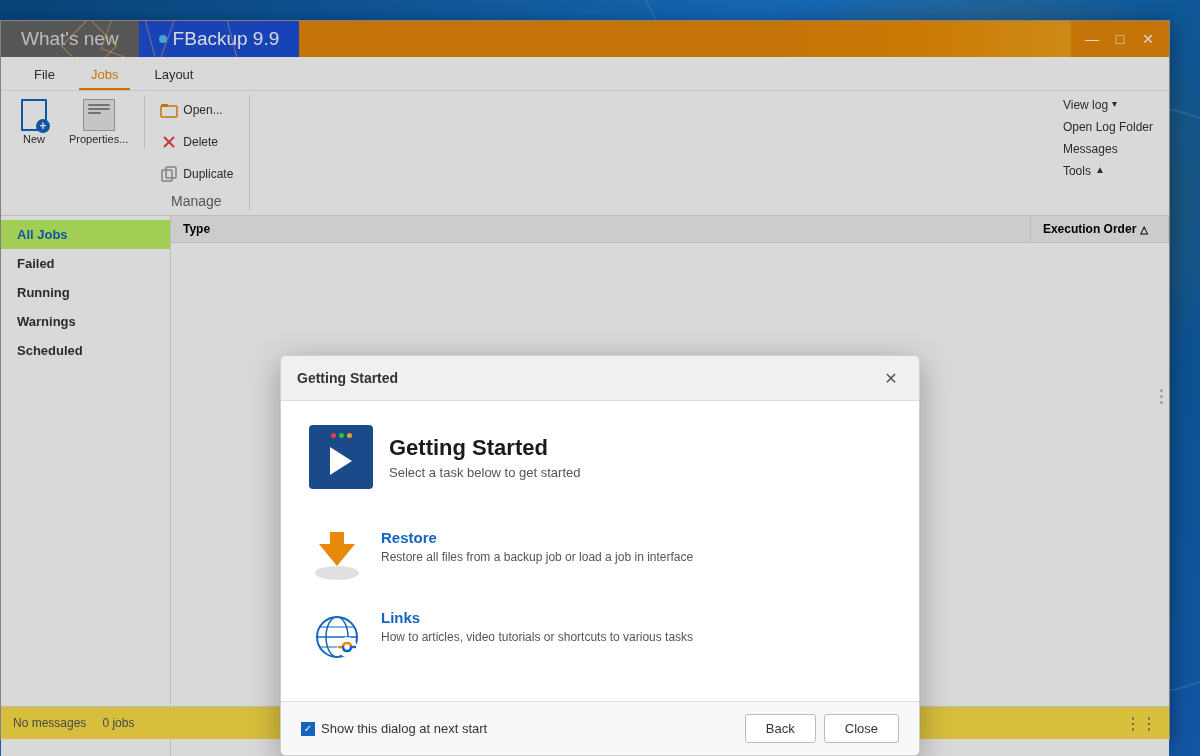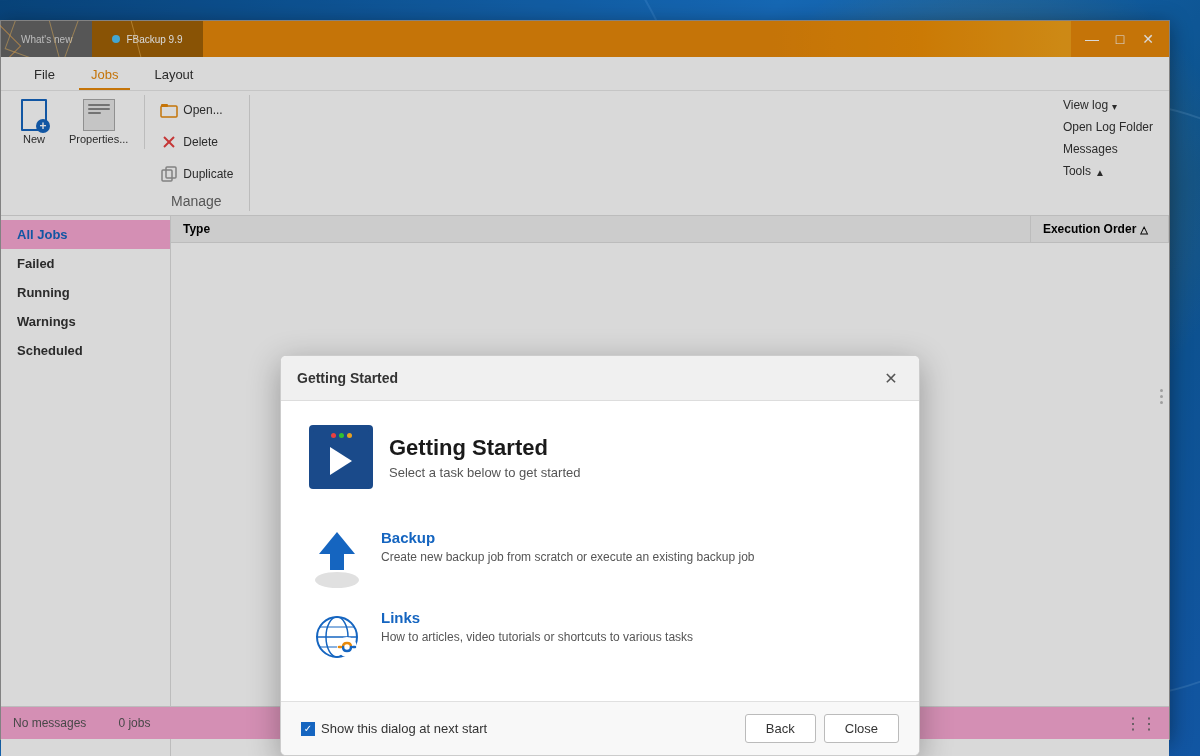--- a/index.html
+++ b/index.html
@@ -52,27 +52,27 @@
     .title-bar {
       display: flex;
       height: 36px;
       background: #444;
       align-items: stretch;
     }
     .title-tab {
       display: flex;
       align-items: center;
       padding: 0 20px;
-      font-size: 10px;
+      font-size: 19px;
       color: #ccc;
       background: #555;
       cursor: pointer;
     }
     .title-tab.active {
-      background: #a16207;
+      background: #1d4ed8;
       color: white;
       font-weight: 500;
     }
     .title-tab-whats {
       background: #666;
       color: #ddd;
     }
     .title-main {
       flex: 1;
       display: flex;
@@ -234,21 +234,21 @@
     }
 
     
     .toolbar-right {
       margin-left: auto;
       display: flex;
       flex-direction: column;
       gap: 2px;
     }
     .view-log-btn {
-      display: flex; align-items: flex-end; gap: 4px;
+      display: flex; align-items: flex-start; gap: 4px;
       padding: 3px 8px; cursor: pointer; font-size: 12px; color: #333;
       border-radius: 3px;
     }
 
     
     .manage-label {
       font-size: 14px; color: #666;
       text-align: center;
       padding: 2px 0;
     }
@@ -267,21 +267,21 @@
       border-right: 1px solid #ddd;
       padding: 4px 0;
     }
     .sidebar-item {
       padding: 7px 16px;
       cursor: pointer;
       font-size: 13px;
       font-weight: 600;
       color: #333;
     }
-    .sidebar-item.active { background: #f9a8d4; color: #1565c0; }
+    .sidebar-item.active { background: #bef264; color: #1565c0; }
 
     
     .job-area {
       flex: 1;
       background: white;
       overflow: hidden;
     }
     .job-header {
       display: flex;
       background: #f0f0f0;
@@ -295,28 +295,28 @@
       border-right: 1px solid #ddd;
     }
     .job-col.type { flex: 1; }
     .job-col.exec { padding-right: 20px; display: flex; align-items: center; gap: 4px; }
 
     
     .status-bar {
       position: absolute;
       bottom: 0; left: 0; right: 0;
       height: 28px;
-      background: #f9a8d4;
+      background: #fde047;
       border-top: 1px solid #ddd;
       display: flex;
       align-items: center;
       padding: 16px 12px;
       font-size: 12px;
       color: #555;
-      gap: 32px;
+      gap: 16px;
     }
     .status-bar-right {
       margin-left: auto;
       color: #666;
       font-size: 16px;
       cursor: pointer;
     }
 
     
     .dialog-overlay {
@@ -747,34 +747,34 @@
             </div>
             <div class="play-triangle"></div>
           </div>
         </div>
         <div class="dialog-header-texts">
           <div class="dialog-main-title">Getting Started</div>
           <div class="dialog-subtitle">Select a task below to get started</div>
         </div>
       </div>
 
+
       <div class="dialog-item">
         <div class="dialog-item-icon">
-          <div class="backup-arrow">
-            <div class="arrow-up-shape"></div>
-            <div class="arrow-shaft"></div>
-            <div class="arrow-base-circle"></div>
+          <div class="restore-arrow" style="display:flex; flex-direction:column; align-items:center;">
+            <div class="arrow-shaft-orange"></div>
+            <div class="arrow-down-shape"></div>
+            <div class="arrow-base-circle-orange"></div>
           </div>
         </div>
         <div class="dialog-item-text">
-          <div class="dialog-item-title">Backup</div>
-          <div class="dialog-item-desc">Create new backup job from scratch or execute an existing backup job</div>
-        </div>
-      </div>
-
+          <div class="dialog-item-title">Restore</div>
+          <div class="dialog-item-desc">Restore all files from a backup job or load a job in interface</div>
+        </div>
+      </div>
 
       <div class="dialog-item">
         <div class="dialog-item-icon">
           <div class="links-icon-wrap">
             <svg width="48" height="48" viewBox="0 0 48 48" class="globe-svg">
 
               <circle cx="24" cy="24" r="20" fill="none" stroke="#1565c0" stroke-width="2"></circle>
               <ellipse cx="24" cy="24" rx="11" ry="20" fill="none" stroke="#1565c0" stroke-width="1.5"></ellipse>
               <line x1="4" y1="24" x2="44" y2="24" stroke="#1565c0" stroke-width="1.5"></line>
               <line x1="6" y1="14" x2="42" y2="14" stroke="#1565c0" stroke-width="1"></line>

